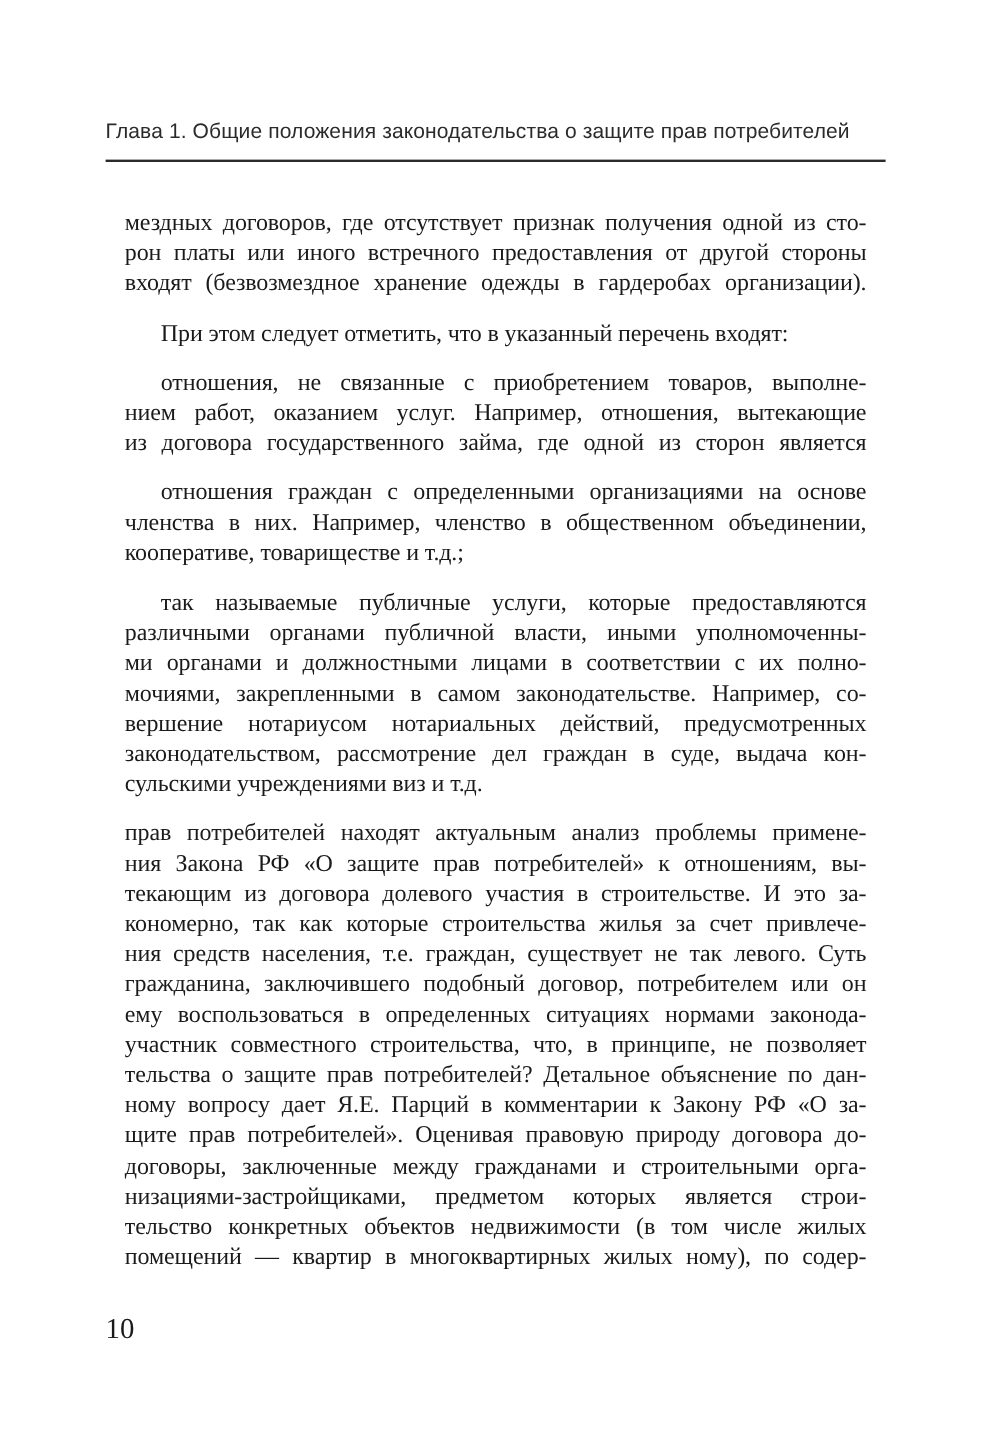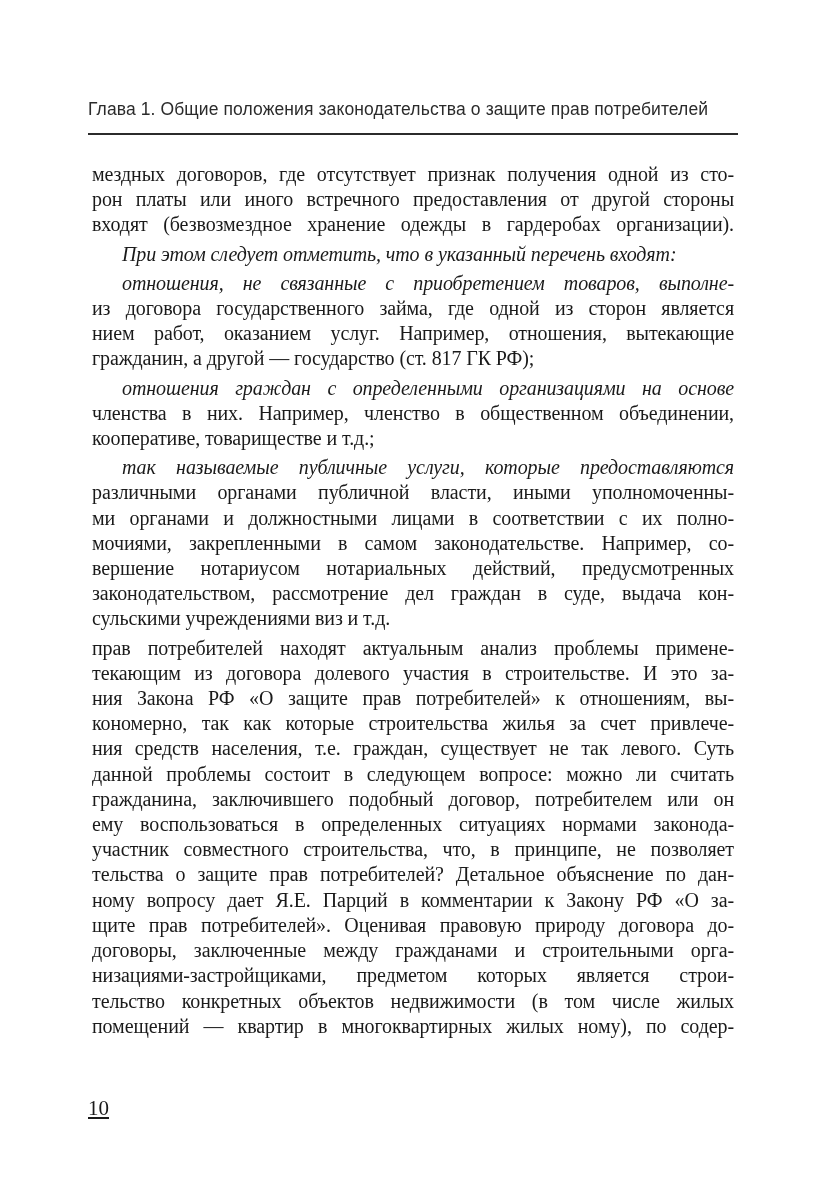--- a/index.html
+++ b/index.html
@@ -27,77 +27,74 @@
   }
   .header-rule{
     position:absolute;left:88px;top:133px;width:650px;height:1.5px;
     background:var(--rule-color);
   }
   .text-block{
     position:absolute;left:88px;top:158px;width:650px;
     font-size:20px;line-height:25.2px;
     letter-spacing:-0.1px;
   }
-  .paragraph{margin:4px;padding:0;}
+  .paragraph{margin:16px;padding:0;}
   .line{
     text-align:justify;
     text-align-last:justify;
     min-height:25.2px;
   }
   .line.lastline{text-align-last:left;}
-  .line.firstline-indent{text-indent:30px;font-style:italic;}
+  .line.firstline-indent{text-indent:30px;}
   .page-number{
     position:absolute;left:88px;top:1096px;
-    font-size:21px;line-height:24px;
+    font-size:24px;line-height:24px;
     color:var(--text-color);
-    text-decoration:underline;
   }
 </style>
 </head>
 <body>
 
 <div class="page">
   <div class="running-header">Глава 1. Общие положения законодательства о защите прав потребителей</div>
   <div class="header-rule"></div>
   <div class="text-block">
       <div class="paragraph">
         <div class="line">мездных договоров, где отсутствует признак получения одной из сто-</div>
         <div class="line">рон платы или иного встречного предоставления от другой стороны</div>
         <div class="line">входят (безвозмездное хранение одежды в гардеробах организации).</div>
       </div>
       <div class="paragraph">
         <div class="line firstline-indent lastline">При этом следует отметить, что в указанный перечень входят:</div>
       </div>
       <div class="paragraph">
         <div class="line firstline-indent">отношения, не связанные с приобретением товаров, выполне-</div>
+        <div class="line">нием работ, оказанием услуг. Например, отношения, вытекающие</div>
         <div class="line">из договора государственного займа, где одной из сторон является</div>
-        <div class="line">нием работ, оказанием услуг. Например, отношения, вытекающие</div>
-        <div class="line lastline">гражданин, а другой — государство (ст. 817 ГК РФ);</div>
       </div>
       <div class="paragraph">
         <div class="line firstline-indent">отношения граждан с определенными организациями на основе</div>
         <div class="line">членства в них. Например, членство в общественном объединении,</div>
         <div class="line lastline">кооперативе, товариществе и т.д.;</div>
       </div>
       <div class="paragraph">
         <div class="line firstline-indent">так называемые публичные услуги, которые предоставляются</div>
         <div class="line">различными органами публичной власти, иными уполномоченны-</div>
         <div class="line">ми органами и должностными лицами в соответствии с их полно-</div>
         <div class="line">мочиями, закрепленными в самом законодательстве. Например, со-</div>
         <div class="line">вершение нотариусом нотариальных действий, предусмотренных</div>
         <div class="line">законодательством, рассмотрение дел граждан в суде, выдача кон-</div>
         <div class="line lastline">сульскими учреждениями виз и т.д.</div>
       </div>
       <div class="paragraph">
         <div class="line">прав потребителей находят актуальным анализ проблемы примене-</div>
+        <div class="line">ния Закона РФ «О защите прав потребителей» к отношениям, вы-</div>
         <div class="line">текающим из договора долевого участия в строительстве. И это за-</div>
-        <div class="line">ния Закона РФ «О защите прав потребителей» к отношениям, вы-</div>
         <div class="line">кономерно, так как которые строительства жилья за счет привлече-</div>
         <div class="line">ния средств населения, т.е. граждан, существует не так левого. Суть</div>
-        <div class="line">данной проблемы состоит в следующем вопросе: можно ли считать</div>
         <div class="line">гражданина, заключившего подобный договор, потребителем или он</div>
         <div class="line">ему воспользоваться в определенных ситуациях нормами законода-</div>
         <div class="line">участник совместного строительства, что, в принципе, не позволяет</div>
         <div class="line">тельства о защите прав потребителей? Детальное объяснение по дан-</div>
         <div class="line">ному вопросу дает Я.Е. Парций в комментарии к Закону РФ «О за-</div>
         <div class="line">щите прав потребителей». Оценивая правовую природу договора до-</div>
         <div class="line">договоры, заключенные между гражданами и строительными орга-</div>
         <div class="line">низациями-застройщиками, предметом которых является строи-</div>
         <div class="line">тельство конкретных объектов недвижимости (в том числе жилых</div>
         <div class="line">помещений — квартир в многоквартирных жилых ному), по содер-</div>

